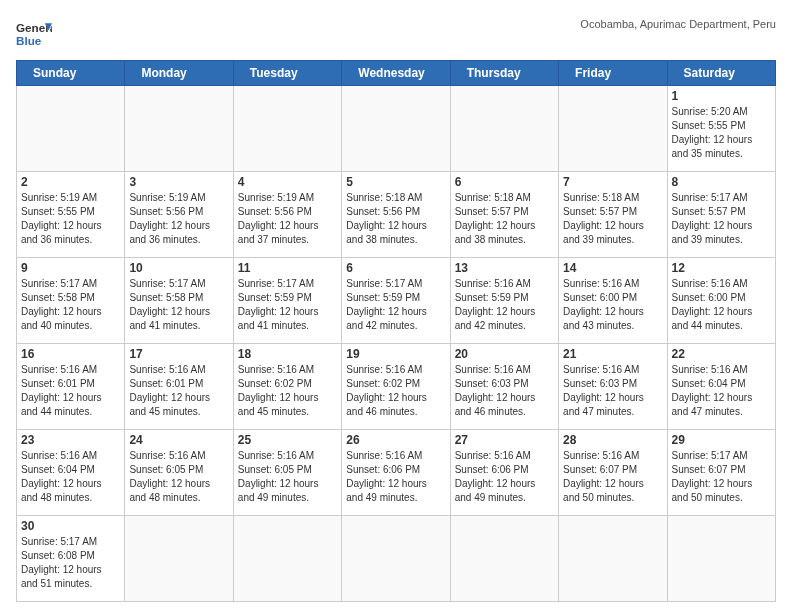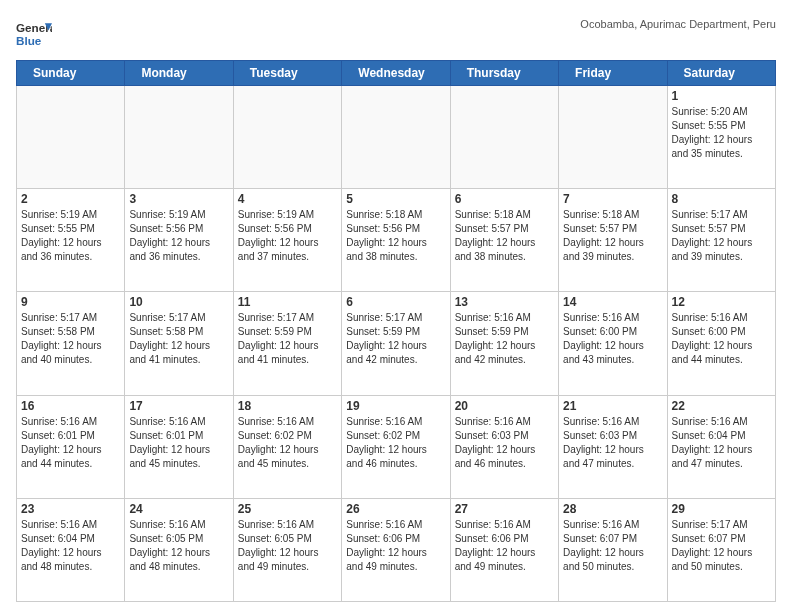--- a/index.html
+++ b/index.html
@@ -331,15 +331,30 @@
 and 50 minutes.</div>
           </td>
           <td>
             <span class="day-number">29</span>
             <div class="day-info">Sunrise: 5:17 AM
 Sunset: 6:07 PM
 Daylight: 12 hours
 and 50 minutes.</div>
           </td>
         </tr>
+        <tr>
+          <td class="last-row">
+            <span class="day-number">30</span>
+            <div class="day-info">Sunrise: 5:17 AM
+Sunset: 6:08 PM
+Daylight: 12 hours
+and 51 minutes.</div>
+          </td>
+          <td class="empty-cell last-row"></td>
+          <td class="empty-cell last-row"></td>
+          <td class="empty-cell last-row"></td>
+          <td class="empty-cell last-row"></td>
+          <td class="empty-cell last-row"></td>
+          <td class="empty-cell last-row"></td>
+        </tr>
       </tbody>
   </table>
 </div>
 
 </body></html>

